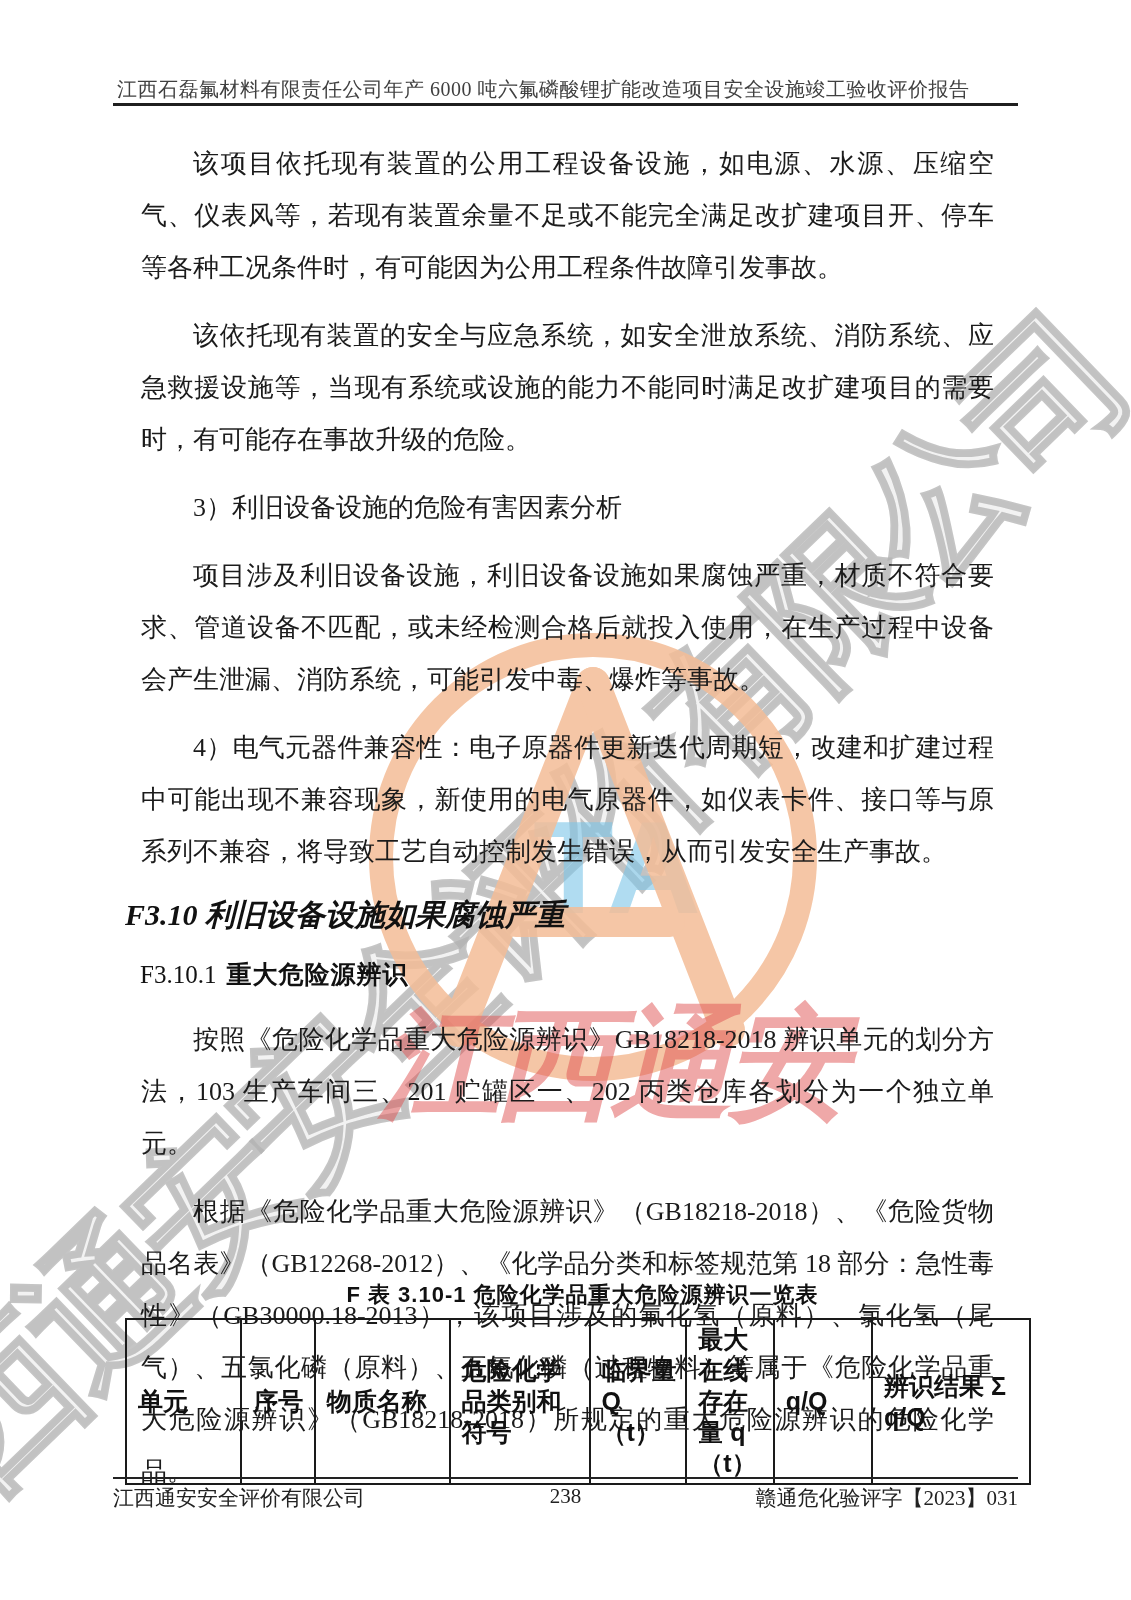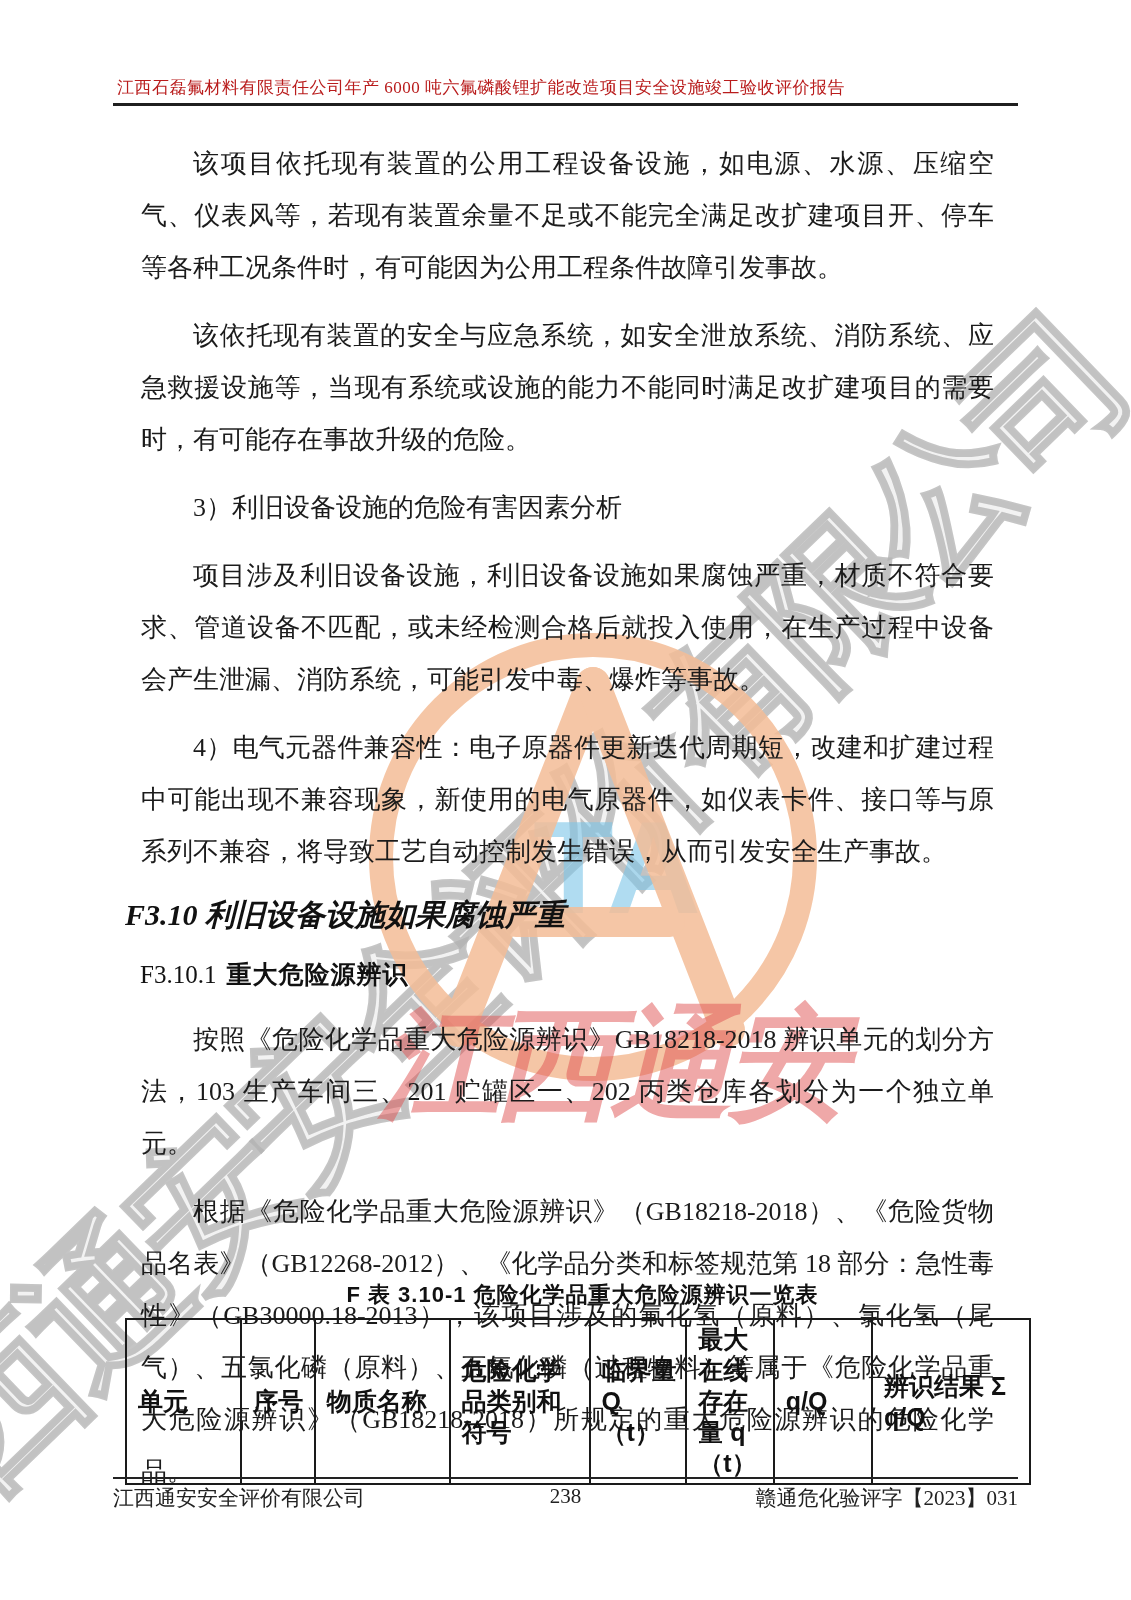--- a/index.html
+++ b/index.html
@@ -51,23 +51,23 @@
     font-family: "Liberation Serif", "DejaVu Serif", serif;
   }
 
   
   .content-layer { position: absolute; inset: 0; z-index: 1; }
 
   .running-header {
     position: absolute;
     left: 117px; top: 76px;
     width: 905px;
-    font-size: 17px;
+    font-size: 20px;
     letter-spacing: 0.5px;
-    color: #b91c1c;
+    color: #404040;
     white-space: nowrap;
   }
   .header-rule {
     position: absolute;
     left: 113px; top: 103px;
     width: 905px; height: 3px;
     background: #1f1f1f;
   }
 
   .body-text {

